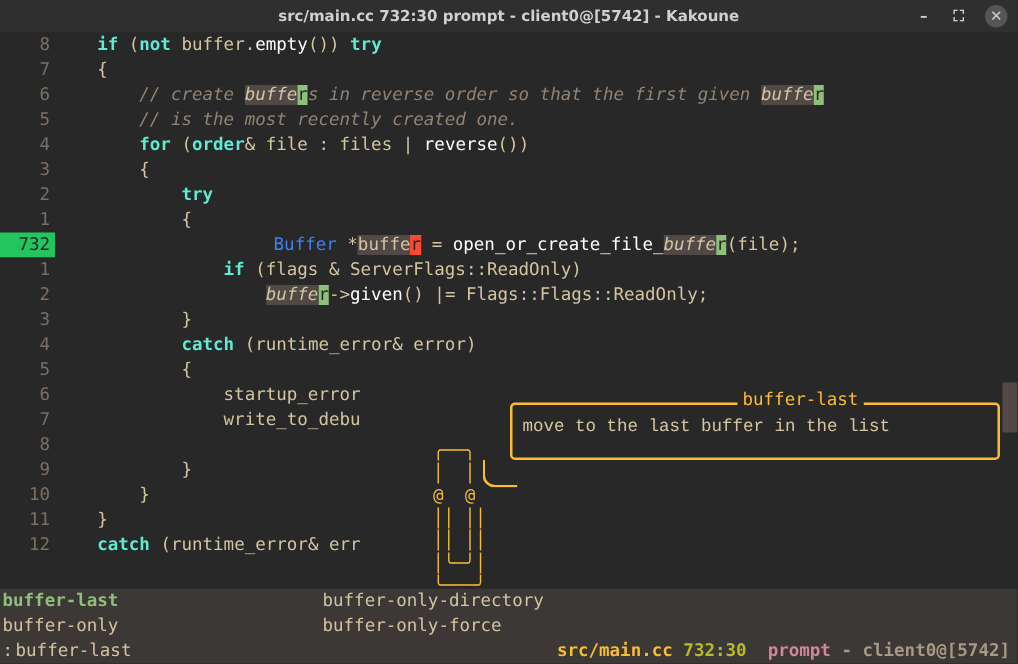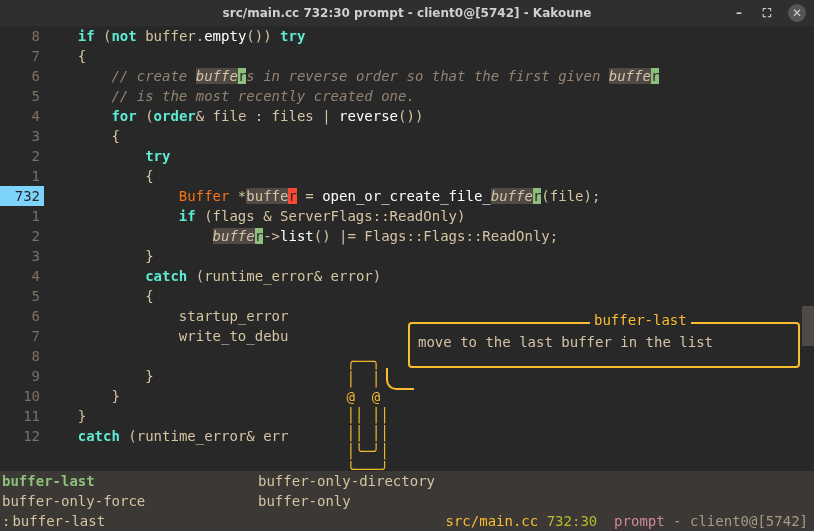--- a/index.html
+++ b/index.html
@@ -60,25 +60,25 @@
     white-space: pre;
   }
   .gutter {
     width: 44px;
     text-align: right;
     padding-right: 4px;
     color: #7c6f64;
     background: #282828;
     flex-shrink: 0;
   }
-  .gutter.current { background: #7dd3fc; color: #282828; }
+  .gutter.current { background: #22c55e; color: #282828; }
   .code { flex: 1; }
   .kw { color: #5eead4; font-weight: bold; }
   .fn { color: #ffffff; }
-  .ty { color: #f97316; }
+  .ty { color: #3b82f6; margin-left: 40px; }
   .cm { color: #928374; font-style: italic; text-align: right; }
   .hl-buf { background: #504945; color: #d5c4a1; font-style: italic;}
   .hl-cursor-sec { background: #8ec07c; color: #282828; }
   .hl-primary-sel { background: #504945; color: #d5c4a1; }
   .hl-primary-cur { background: #fb4934; color: #282828; }
   .compl {
     position: absolute;
     left: 0;
     bottom: 20px;
     right: 0;
@@ -92,21 +92,21 @@
     position: absolute;
     bottom: 0; left: 0; right: 0;
     height: 20px;
     line-height: 20px;
     background: #3c3836;
     display: flex;
     color: #d5c4a1;
   }
   .statusline .prompt { color: #d5c4a1; padding-left: 2px; }
   .statusline .cursor { background: #8ec07c; color: #282828; }
-  .statusline .right { margin-left: auto; padding-right: 6px; }
+  .statusline .right { margin-left: auto; padding-right: 6px; font-weight: bold; }
   .st-file { color: #fabd2f; }
   .st-pos { color: #b8bb26; }
   .st-mode { color: #d3869b; }
   .st-client { color: #a89984; }
   .scrollbar {
     position: absolute;
     top: 26px;
     right: 0;
     width: 12px;
     bottom: 60px;
@@ -191,21 +191,21 @@
   <div class="line"><span class="gutter">3</span><span class="code">        {</span></div>
 
   <div class="line"><span class="gutter">2</span><span class="code">            <span class="kw">try</span></span></div>
 
   <div class="line"><span class="gutter">1</span><span class="code">            {</span></div>
 
   <div class="line"><span class="gutter current">732</span><span class="code">                <span class="ty">Buffer</span><span> *</span><span class="hl-primary-sel">buffe</span><span class="hl-primary-cur">r</span><span> = </span><span class="fn">open_or_create_file_</span><span class="hl-buf">buffe</span><span class="hl-cursor-sec">r</span><span>(file);</span></span></div>
 
   <div class="line"><span class="gutter">1</span><span class="code">                <span class="kw">if</span><span> (flags &amp; ServerFlags::ReadOnly)</span></span></div>
 
-  <div class="line"><span class="gutter">2</span><span class="code">                    <span class="hl-buf">buffe</span><span class="hl-cursor-sec">r</span><span>-&gt;</span><span class="fn">list</span><span>() |= Flags::Flags::ReadOnly;</span></span></div>
+  <div class="line"><span class="gutter">2</span><span class="code">                    <span class="hl-buf">buffe</span><span class="hl-cursor-sec">r</span><span>-&gt;</span><span class="fn">given</span><span>() |= Flags::Flags::ReadOnly;</span></span></div>
 
   <div class="line"><span class="gutter">3</span><span class="code">            }</span></div>
 
   <div class="line"><span class="gutter">4</span><span class="code">            <span class="kw">catch</span><span> (runtime_error&amp; error)</span></span></div>
 
   <div class="line"><span class="gutter">5</span><span class="code">            {</span></div>
 
   <div class="line"><span class="gutter">6</span><span class="code">                startup_error</span></div>
 
   <div class="line"><span class="gutter">7</span><span class="code">                write_to_debu</span></div>
@@ -219,22 +219,22 @@
   <div class="line"><span class="gutter">11</span><span class="code">    }</span></div>
 
   <div class="line"><span class="gutter">12</span><span class="code">    <span class="kw">catch</span><span> (runtime_error&amp; err</span></span></div>
 
   <div class="compl">
     <div class="compl-row">
       <span class="compl-cell compl-sel">buffer-last</span>
       <span class="compl-cell">buffer-only-directory</span>
     </div>
     <div class="compl-row">
+      <span class="compl-cell">buffer-only</span>
       <span class="compl-cell">buffer-only-force</span>
-      <span class="compl-cell">buffer-only</span>
     </div>
   </div>
 
   <div class="statusline">
     <span class="prompt">:</span>
       <span class="prompt">buffer-last</span>
       <span class="cursor"> </span>
     <span class="right">
       <span class="st-file">src/main.cc</span>
       <span class="st-pos">732:30</span>
@@ -250,16 +250,16 @@
 <div class="clippy-box">
   <pre class="clippy-glyph"> ╭──╮
  │  │
  @  @
  ││ ││
  ││ ││
  │╰─╯│
  ╰───╯</pre>
   <div class="clippy-frame">
     <span class="clippy-title">buffer-last</span>
-    <div style="padding-top:8px;">move to the last buffer in the list</div>
+    <div style="padding-top:8px;font-family:Liberation Mono, monospace;">move to the last buffer in the list</div>
   </div>
   <div class="clippy-tail tail1"></div>
 </div>
 
 </body></html>

